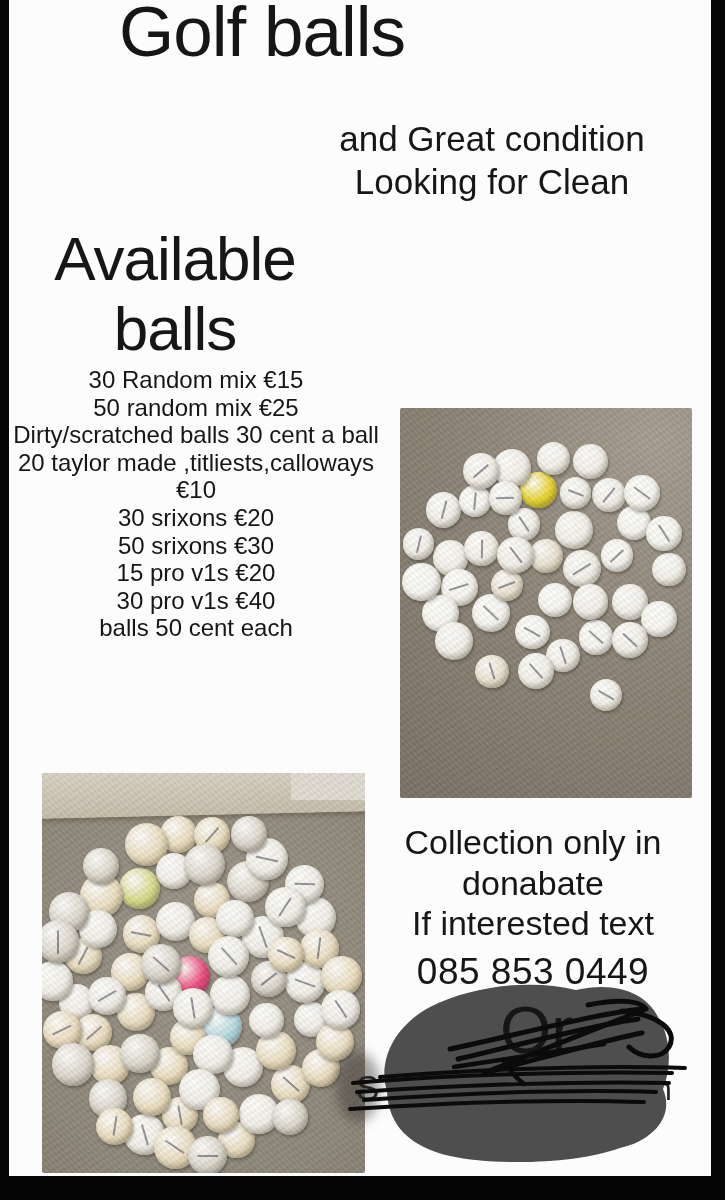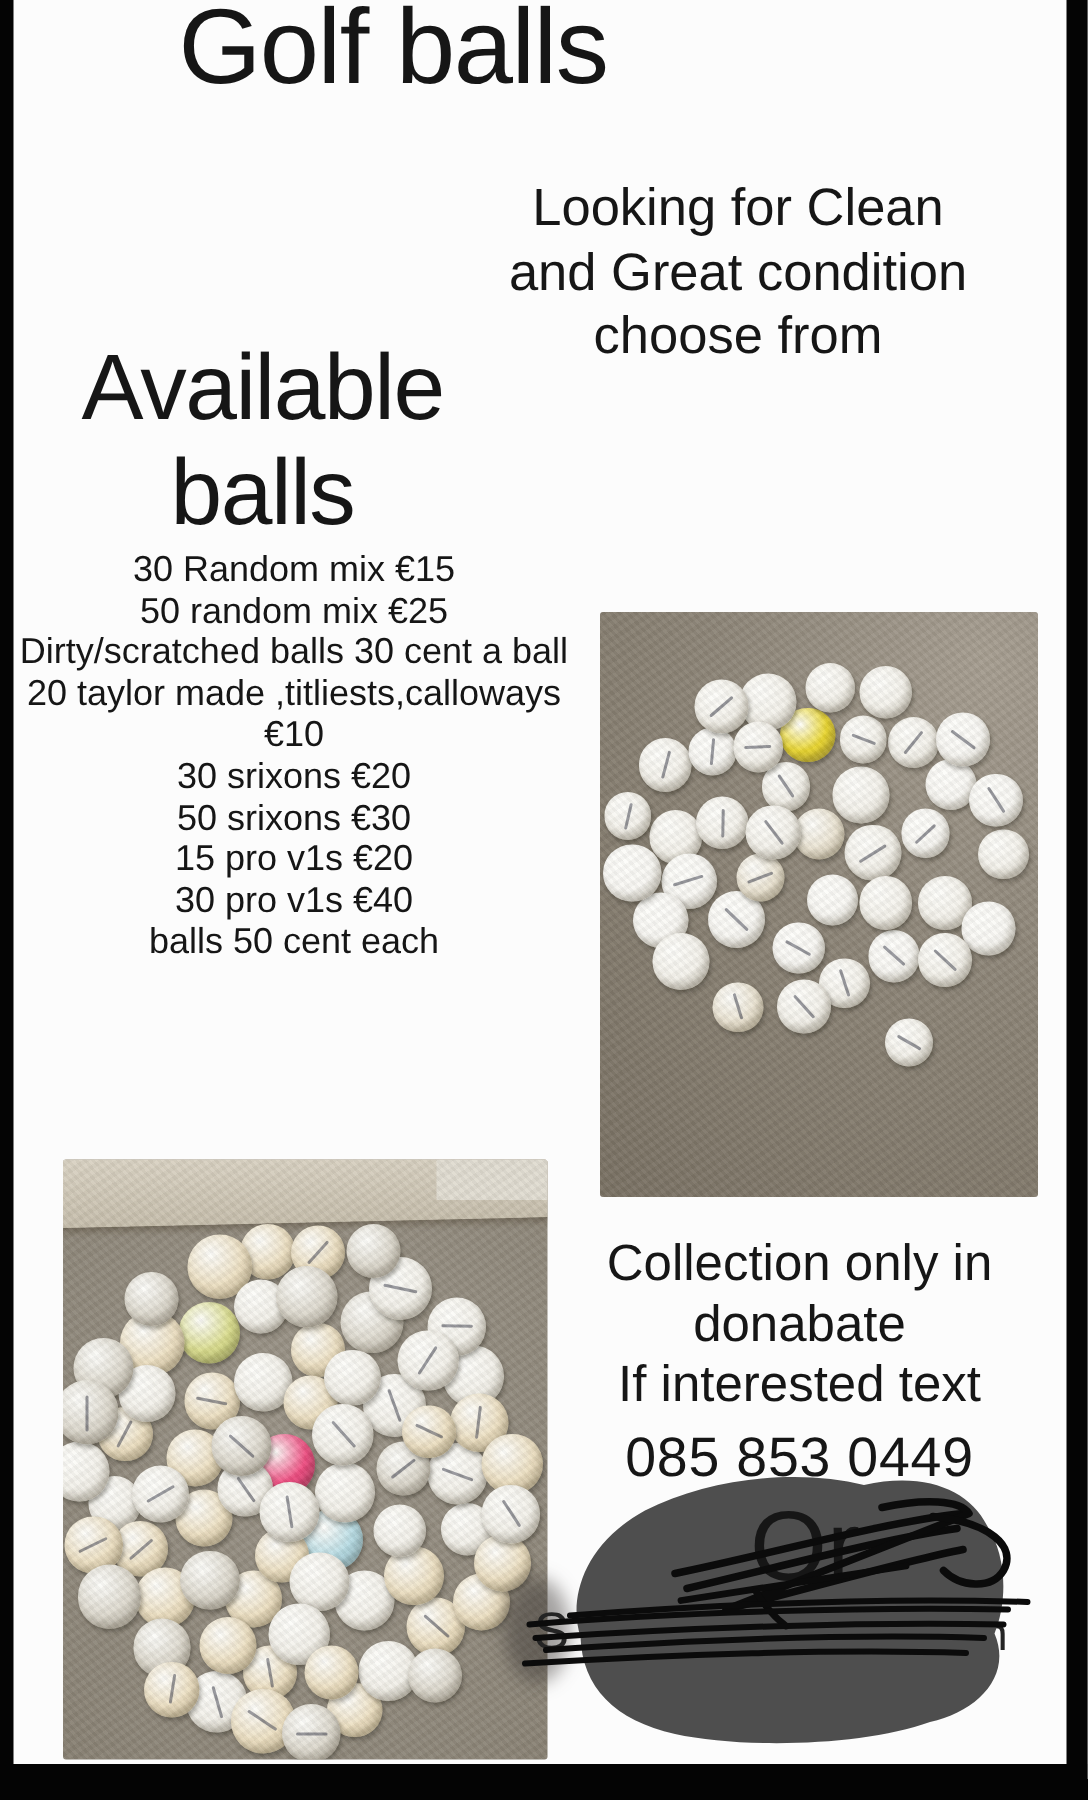--- a/index.html
+++ b/index.html
@@ -54,23 +54,22 @@
 <body>
 
 <div class="page">
 
   <div class="bar bar-left"></div>
   <div class="bar bar-right"></div>
 
   <div class="abs title">Golf balls</div>
 
   <div class="abs wanted">
+    <div>and Great condition</div>
     <div>Looking for Clean</div>
-    <div>and Great condition</div>
-    <div>choose from</div>
   </div>
 
   <div class="abs avail">
     <div>Available</div>
     <div>balls</div>
   </div>
 
   <div class="abs prices">
     <div>30 Random mix €15</div>
     <div>50 random mix €25</div>

